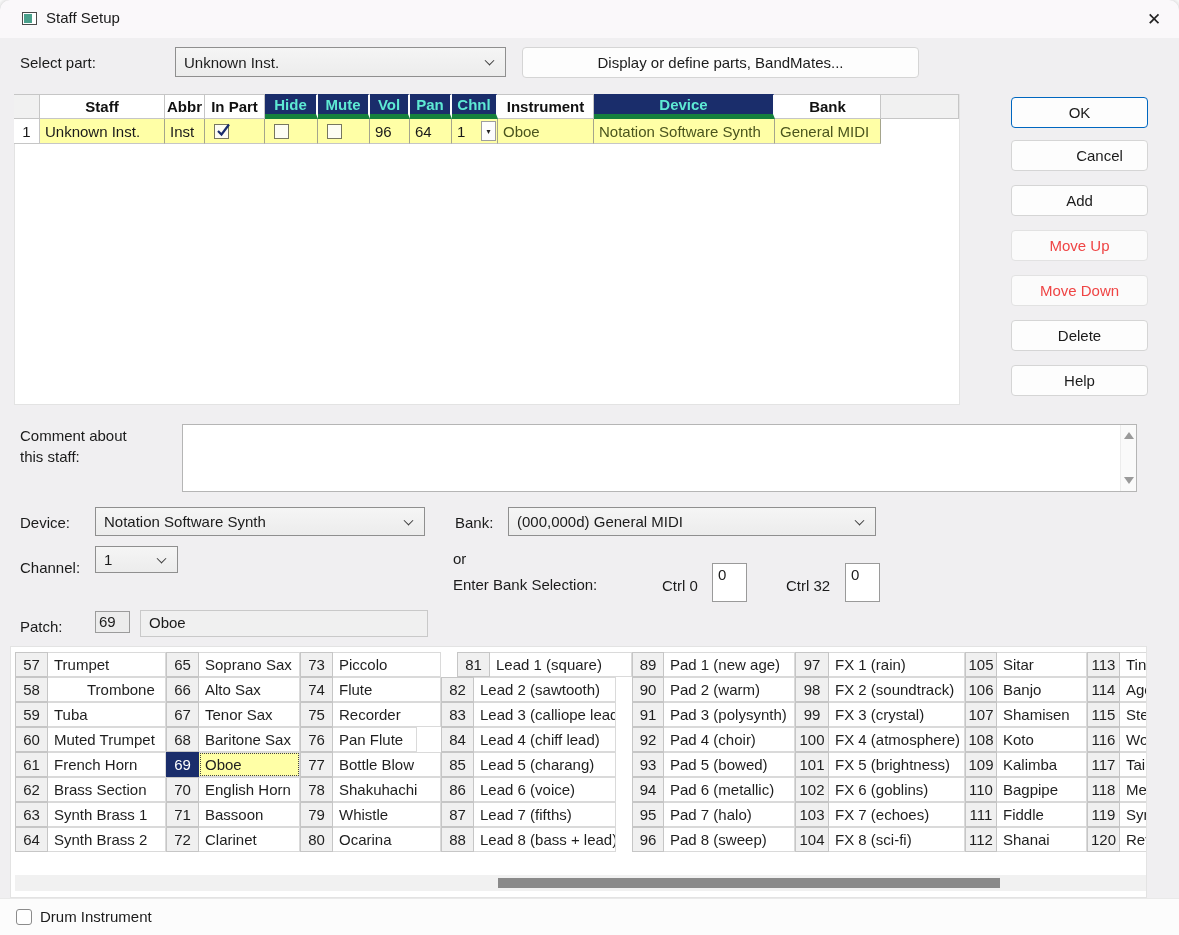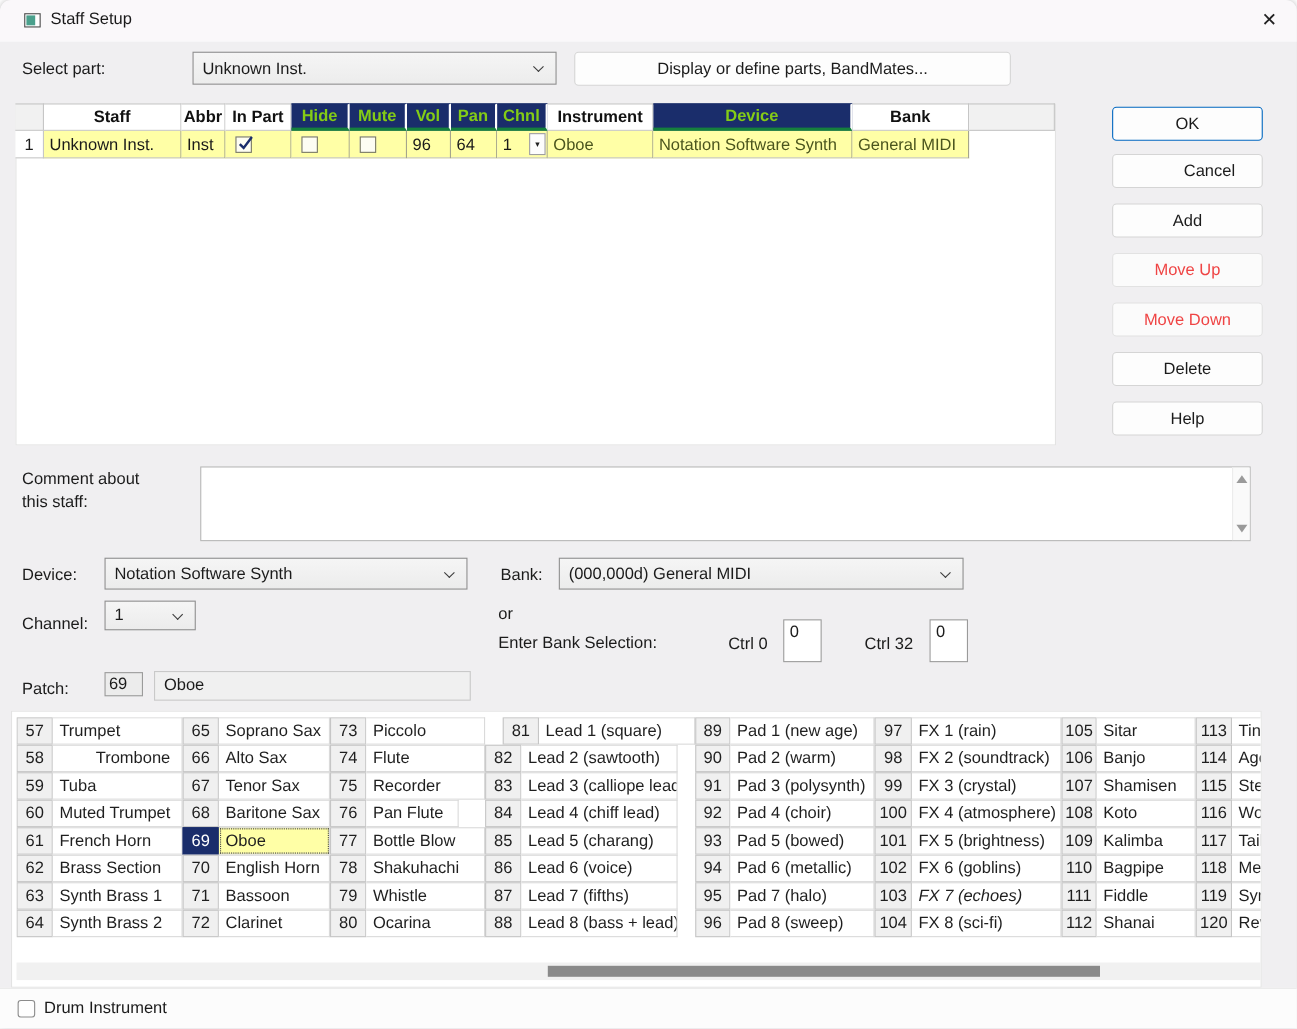--- a/index.html
+++ b/index.html
@@ -12,21 +12,21 @@
   .close-btn{position:absolute;left:1138px;top:6px;width:32px;height:26px;display:flex;align-items:center;justify-content:center;font-size:17px;color:#222;cursor:pointer;}
   .lbl{position:absolute;font-size:15px;color:#1b1b1b;white-space:nowrap;}
   
   .combo{position:absolute;background:linear-gradient(#f5f5f5,#ececec);border:1px solid #8f8f8f;display:flex;align-items:center;padding-left:8px;font-size:15px;color:#1b1b1b;}
   .combo .chev{position:absolute;right:12px;top:50%;width:7px;height:7px;border-right:1.6px solid #3c3c3c;border-bottom:1.6px solid #3c3c3c;transform:translateY(-70%) rotate(45deg);}
   .push-btn{position:absolute;background:#fdfdfd;border:1px solid #d5d5d5;border-radius:4px;display:flex;align-items:center;justify-content:center;font-size:15px;color:#1b1b1b;cursor:pointer;}
   
   .table-panel{position:absolute;left:14px;top:94px;width:946px;height:311px;background:#fff;border:1px solid #e3e3e3;}
   .thead{position:absolute;left:-1px;top:-1px;height:25px;display:flex;}
   .th{height:25px;font-size:15px;font-weight:bold;color:#111;background:#fff;border-bottom:1px solid #c6c6c6;border-top:1px solid #c6c6c6;border-right:1px solid #c6c6c6;display:flex;align-items:center;justify-content:center;white-space:nowrap;overflow:hidden;}
-  .th.dark{background:#1a2d6b;color:#84cc16;border-right:2px solid #fdfdfd;border-top:1px solid #1a2d6b;border-bottom:3px solid #15803d;}
+  .th.dark{background:#1a2d6b;color:#5eead4;border-right:2px solid #fdfdfd;border-top:1px solid #1a2d6b;border-bottom:5px solid #15803d;}
   .th.grayc{background:#f1f1f1;}
   .trow{position:absolute;left:-1px;top:24px;height:25px;display:flex;}
   .cell{height:25px;font-size:15px;display:flex;align-items:center;border-bottom:1px solid #c6c6c6;border-right:1px solid #a5a58c;padding-left:5px;color:#1a1a1a;white-space:nowrap;overflow:hidden;}
   .cell.numcell{background:#fff;justify-content:center;padding-left:0;border-right:1px solid #c6c6c6;}
   .cell.ycell{background:#ffffa6;}
   .cell.olive{color:#4b551e;}
   .cbox{position:relative;width:15px;height:15px;background:#fdfdf3;border:1px solid #77775f;margin-left:4px;}
   .cbox svg{position:absolute;left:0;top:-2px;overflow:visible;}
   .ddbtn{width:15px;height:20px;background:#fdfdfd;border:1px solid #9e9e9e;margin-left:auto;margin-right:1px;display:flex;align-items:center;justify-content:center;font-size:8px;color:#222;cursor:pointer;}
   
@@ -378,21 +378,21 @@
           <div class="prow">
             <span class="pnum" style="width: 34px;">101</span>
             <span class="pname" style="width: 136px;">FX 5 (brightness)</span>
           </div>
           <div class="prow">
             <span class="pnum" style="width: 34px;">102</span>
             <span class="pname" style="width: 136px;">FX 6 (goblins)</span>
           </div>
           <div class="prow">
             <span class="pnum" style="width: 34px;">103</span>
-            <span class="pname" style="width: 136px; font-style: italic;">FX 7 (echoes)</span>
+            <span class="pname" style="width: 136px;">FX 7 (echoes)</span>
           </div>
           <div class="prow">
             <span class="pnum" style="width: 34px;">104</span>
             <span class="pname" style="width: 136px;">FX 8 (sci-fi)</span>
           </div>
         </div>
         <div class="pcol">
           <div class="prow">
             <span class="pnum" style="width: 32px;">105</span>
             <span class="pname" style="width: 90px;">Sitar</span>

